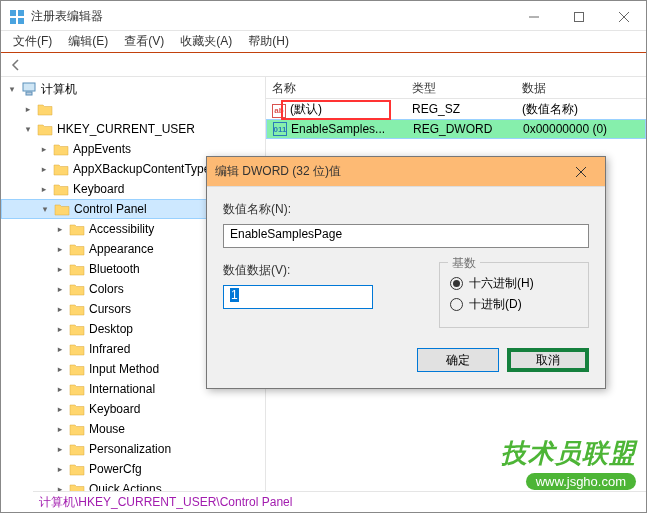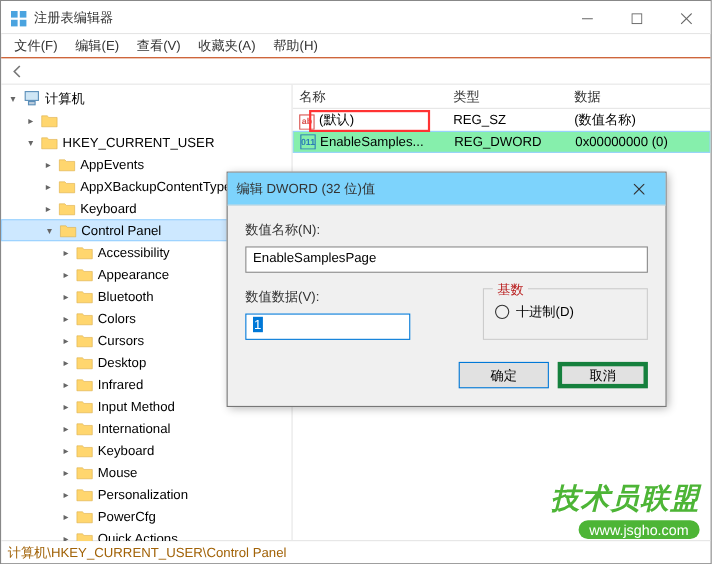--- a/index.html
+++ b/index.html
@@ -38,36 +38,36 @@
 .list-row .cell { padding: 0 6px; overflow: hidden; text-overflow: ellipsis; white-space: nowrap; }
 .list-row .cell.c-name { width: 140px; display: flex; align-items: flex-end; gap: 4px; }
 .list-row .cell.c-type { width: 110px; }
 .list-row .cell.c-data { flex: 1; }
 .val-icon { width: 14px; height: 14px; display: inline-flex; align-items: center; justify-content: center; font-size: 8px; font-weight: bold; }
 
 .highlight-box { position: absolute; border: 2px solid #f33; pointer-events: none; }
 .hl1 { left: 280px; top: 99px; width: 110px; height: 20px; }
 .hl2 { left: 218px; top: 258px; width: 100px; height: 50px; }
 
-.statusbar { height: 20px; border-top: 1px solid #e5e5e5; padding: 2px 6px; color: #a16207; }
+.statusbar { height: 20px; border-top: 1px solid #e5e5e5; padding: 2px 6px; color: #a21caf; margin-left: 32px; }
 
 
 .dialog { position: absolute; left: 205px; top: 155px; width: 400px; background: #f0f0f0; border: 1px solid #777; box-shadow: 2px 2px 8px rgba(0,0,0,0.3); }
-.dlg-title { height: 30px; background: #7dd3fc; display: flex; align-items: center; padding: 0 8px; border-bottom: 1px solid #ddd; }
+.dlg-title { height: 30px; background: #fdba74; display: flex; align-items: center; padding: 0 8px; border-bottom: 1px solid #ddd; }
 .dlg-title-text { flex: 1; color: #333; }
 .dlg-close { width: 32px; height: 24px; display: flex; align-items: center; justify-content: center; cursor: pointer; }
 .dlg-body { padding: 14px 16px 16px; }
 .dlg-label { color: #333; margin-bottom: 6px; }
 .dlg-field { width: 100%; height: 24px; border: 1px solid #888; padding: 2px 6px; background: #fff; margin-bottom: 14px; }
 .dlg-row2 { display: flex; gap: 30px; }
 .dlg-col-left { flex: 1; }
 .dlg-input { width: 150px; height: 24px; border: 1px solid #0078d7; padding: 2px 6px; background: #fff; }
 .dlg-input .sel { background: #0078d7; color: #fff; padding: 0 1px; }
 .fieldset { border: 1px solid #ccc; padding: 8px 10px 10px; position: relative; width: 150px; }
-.legend { position: absolute; top: -8px; left: 8px; background: #f0f0f0; padding: 0 4px; color: #b91c1c; }
+.legend { position: absolute; top: -8px; left: 8px; background: #f0f0f0; padding: 0 4px; color: #737373; }
 .radio-row { display: flex; align-items: center; gap: 6px; margin: 4px 0; cursor: pointer; }
 .radio { width: 13px; height: 13px; border-radius: 50%; border: 1px solid #333; display: inline-flex; align-items: center; justify-content: center; }
 .radio.checked::after { content: ''; width: 7px; height: 7px; border-radius: 50%; background: #333; }
 .dlg-buttons { display: flex; justify-content: flex-end; gap: 8px; margin-top: 20px; }
 .dlg-btn { width: 82px; height: 24px; border: 4px solid #15803d; background: #e1e1e1; cursor: pointer; display: flex; align-items: center; justify-content: center; }
 .dlg-btn.primary { border: 1px solid #0078d7; }
 
 .watermark { position: absolute; right: 10px; bottom: 22px; pointer-events: none; }
 .wm-text { font-size: 26px; font-weight: bold; color: #4db536; font-style: italic; letter-spacing: 1px; text-shadow: 0 0 3px #fff; }
 .wm-url { font-size: 13px; color: #fff; background: #4db536; padding: 1px 10px; border-radius: 10px; margin-top: 2px; display: inline-block; float: right; }
@@ -382,20 +382,24 @@
     <div class="dlg-label">数值名称(N):</div>
     <div class="dlg-field">EnableSamplesPage</div>
     <div class="dlg-row2">
       <div class="dlg-col-left">
         <div class="dlg-label">数值数据(V):</div>
         <div class="dlg-input"><span class="sel">1</span></div>
       </div>
       <div class="fieldset">
         <div class="legend">基数</div>
         <div class="radio-row">
+          <span class="radio checked"></span>
+          <span>十六进制(H)</span>
+        </div>
+        <div class="radio-row">
           <span class="radio"></span>
           <span>十进制(D)</span>
         </div>
       </div>
     </div>
     <div class="dlg-buttons">
       <div class="dlg-btn primary">确定</div>
       <div class="dlg-btn">取消</div>
     </div>
   </div>

